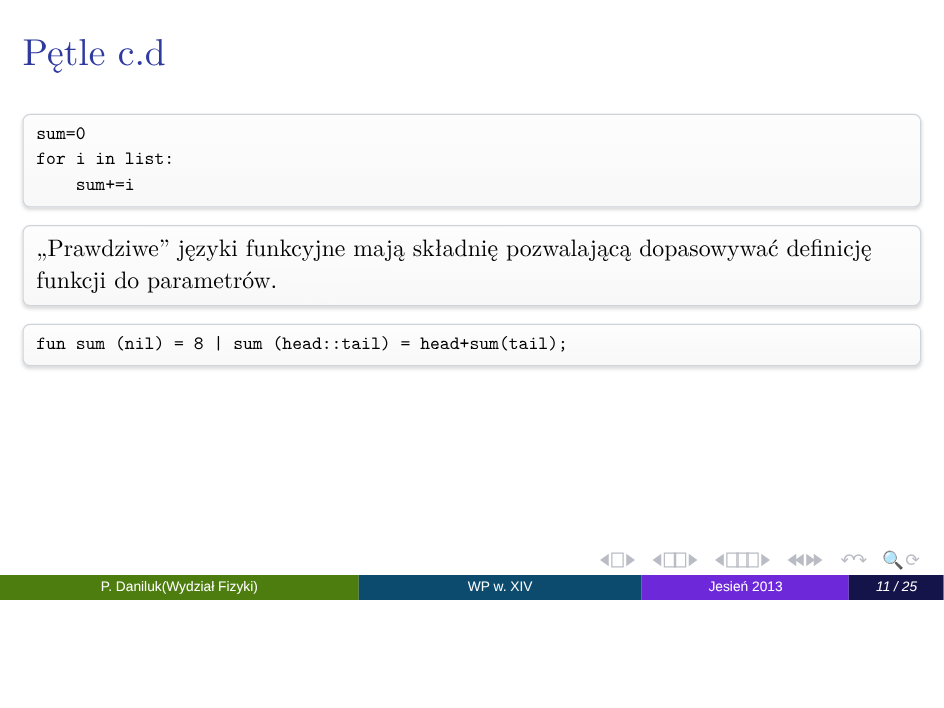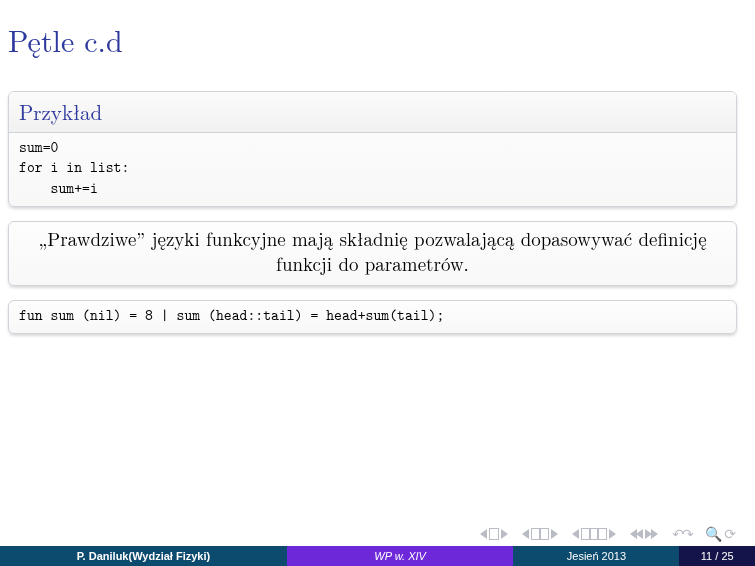--- a/index.html
+++ b/index.html
@@ -8,23 +8,23 @@
     width: 755px;
     height: 566px;
     font-family: "Latin Modern Roman", "CMU Serif", Georgia, serif;
     background: #fff;
     color: #000;
     position: relative;
     overflow: hidden;
   }
   .slide {
     width: 755px;
-    height: 566px;
+    height: 480px;
     box-sizing: border-box;
-    padding: 12px 18px 0 8px;
+    padding: 12px 18px 0 18px;
     position: relative;
   }
   .title {
     color: #2f3a9e;
     font-size: 30px;
     font-weight: normal;
     margin-bottom: 30px;
     margin-top: 6px;
   }
   .block {
@@ -47,41 +47,40 @@
     font-size: 19px;
     line-height: 1.35;
   }
   .block .body.code {
     font-family: "Latin Modern Mono", "CMU Typewriter Text", "Courier New", monospace;
     white-space: pre;
     font-size: 15px;
   }
   .textbody {
     font-size: 21px;
-    text-align: center;
   }
   .navbar {
     position: absolute;
     left: 0; right: 0; bottom: 0;
     height: 20px;
     display: flex;
     font-size: 11px;
     font-family: sans-serif;
     color: #fff;
   }
   .navbar .seg {
     display: flex;
     align-items: center;
     justify-content: center;
     height: 100%;
   }
-  .navbar .author { background:#0c4a6e; width:38%;font-weight:bold; }
-  .navbar .mid    { background:#6d28d9; width:30%;font-style:italic; }
-  .navbar .date   { background:#0c4a6e; width:22%; }
-  .navbar .page   { background:#14144a; width:10%; }
+  .navbar .author { background:#4d7c0f; width:38%; }
+  .navbar .mid    { background:#0c4a6e; width:30%; }
+  .navbar .date   { background:#6d28d9; width:22%; }
+  .navbar .page   { background:#14144a; width:10%;font-style:italic; }
   .navicons {
     position: absolute;
     right: 18px;
     bottom: 24px;
     display: flex;
     gap: 14px;
     align-items: center;
     color: #b9bcc4;
     font-size: 14px;
   }
@@ -92,21 +91,20 @@
   .pagebox { width:10px;height:12px;border:1.5px solid #b9bcc4;box-sizing:border-box; }
 </style>
 </head>
 <body>
 
 <div class="slide">
 
   <div class="title">Pętle c.d</div>
 
   <div class="block">
-    <div class="header">Przykład</div>
     <div class="body code">sum=0
 for i in list:
     sum+=i</div>
   </div>
 
 
   <div class="block">
     <div class="body textbody">„Prawdziwe” języki funkcyjne mają składnię pozwalającą dopasowywać definicję funkcji do parametrów.</div>
   </div>
 

